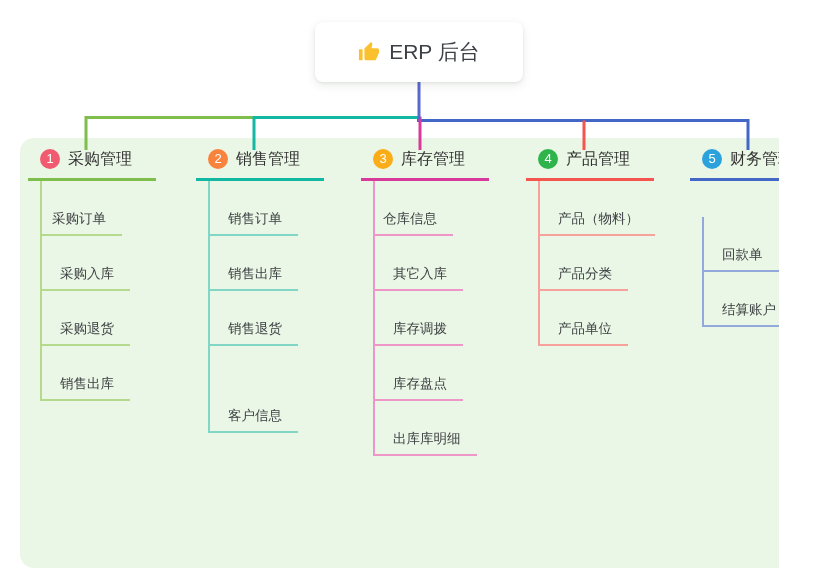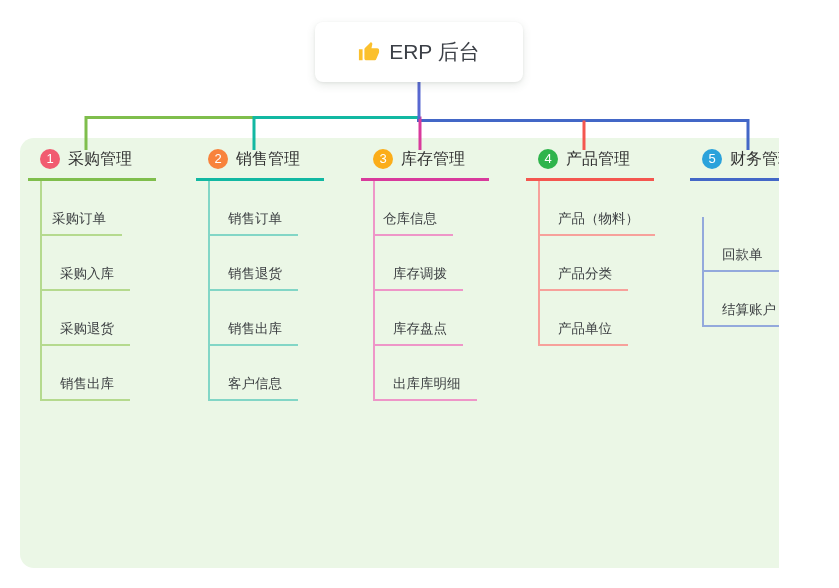--- a/index.html
+++ b/index.html
@@ -73,32 +73,33 @@
           <li class="child-item" style="border-bottom-color: rgb(181, 218, 142);">销售出库</li>
         </ul>
       </div>
       <div class="branch-col" style="left: 196px;">
         <div class="branch-heading" style="border-bottom-color: rgb(18, 184, 162);">
           <span class="badge" style="background: rgb(248, 131, 60);">2</span>
           <span>销售管理</span>
         </div>
         <ul class="child-list" style="border-left-color: rgb(130, 214, 198); text-align: center;">
           <li class="child-item" style="border-bottom-color: rgb(130, 214, 198);">销售订单</li>
+          <li class="child-item" style="border-bottom-color: rgb(130, 214, 198);">销售出库</li>
           <li class="child-item" style="border-bottom-color: rgb(130, 214, 198);">销售退货</li>
-          <li class="child-item" style="border-bottom-color: rgb(130, 214, 198);">销售出库</li>
-          <li class="child-item" style="border-bottom-color: rgb(130, 214, 198);">客户信息</li>
+          <li class="child-item" style="border-bottom-color: rgb(130, 214, 198); margin-top: 32px;">客户信息</li>
         </ul>
       </div>
       <div class="branch-col" style="left: 361px;">
         <div class="branch-heading" style="border-bottom-color: rgb(216, 58, 156);">
           <span class="badge" style="background: rgb(251, 173, 25);">3</span>
           <span>库存管理</span>
         </div>
         <ul class="child-list" style="border-left-color: rgb(238, 150, 200);">
           <li class="child-item" style="border-bottom-color: rgb(238, 150, 200); padding-left: 8px;">仓库信息</li>
+          <li class="child-item" style="border-bottom-color: rgb(238, 150, 200);">其它入库</li>
           <li class="child-item" style="border-bottom-color: rgb(238, 150, 200);">库存调拨</li>
           <li class="child-item" style="border-bottom-color: rgb(238, 150, 200);">库存盘点</li>
           <li class="child-item" style="border-bottom-color: rgb(238, 150, 200);">出库库明细</li>
         </ul>
       </div>
       <div class="branch-col" style="left: 526px;">
         <div class="branch-heading" style="border-bottom-color: rgb(244, 86, 79);">
           <span class="badge" style="background: rgb(47, 180, 76);">4</span>
           <span>产品管理</span>
         </div>

